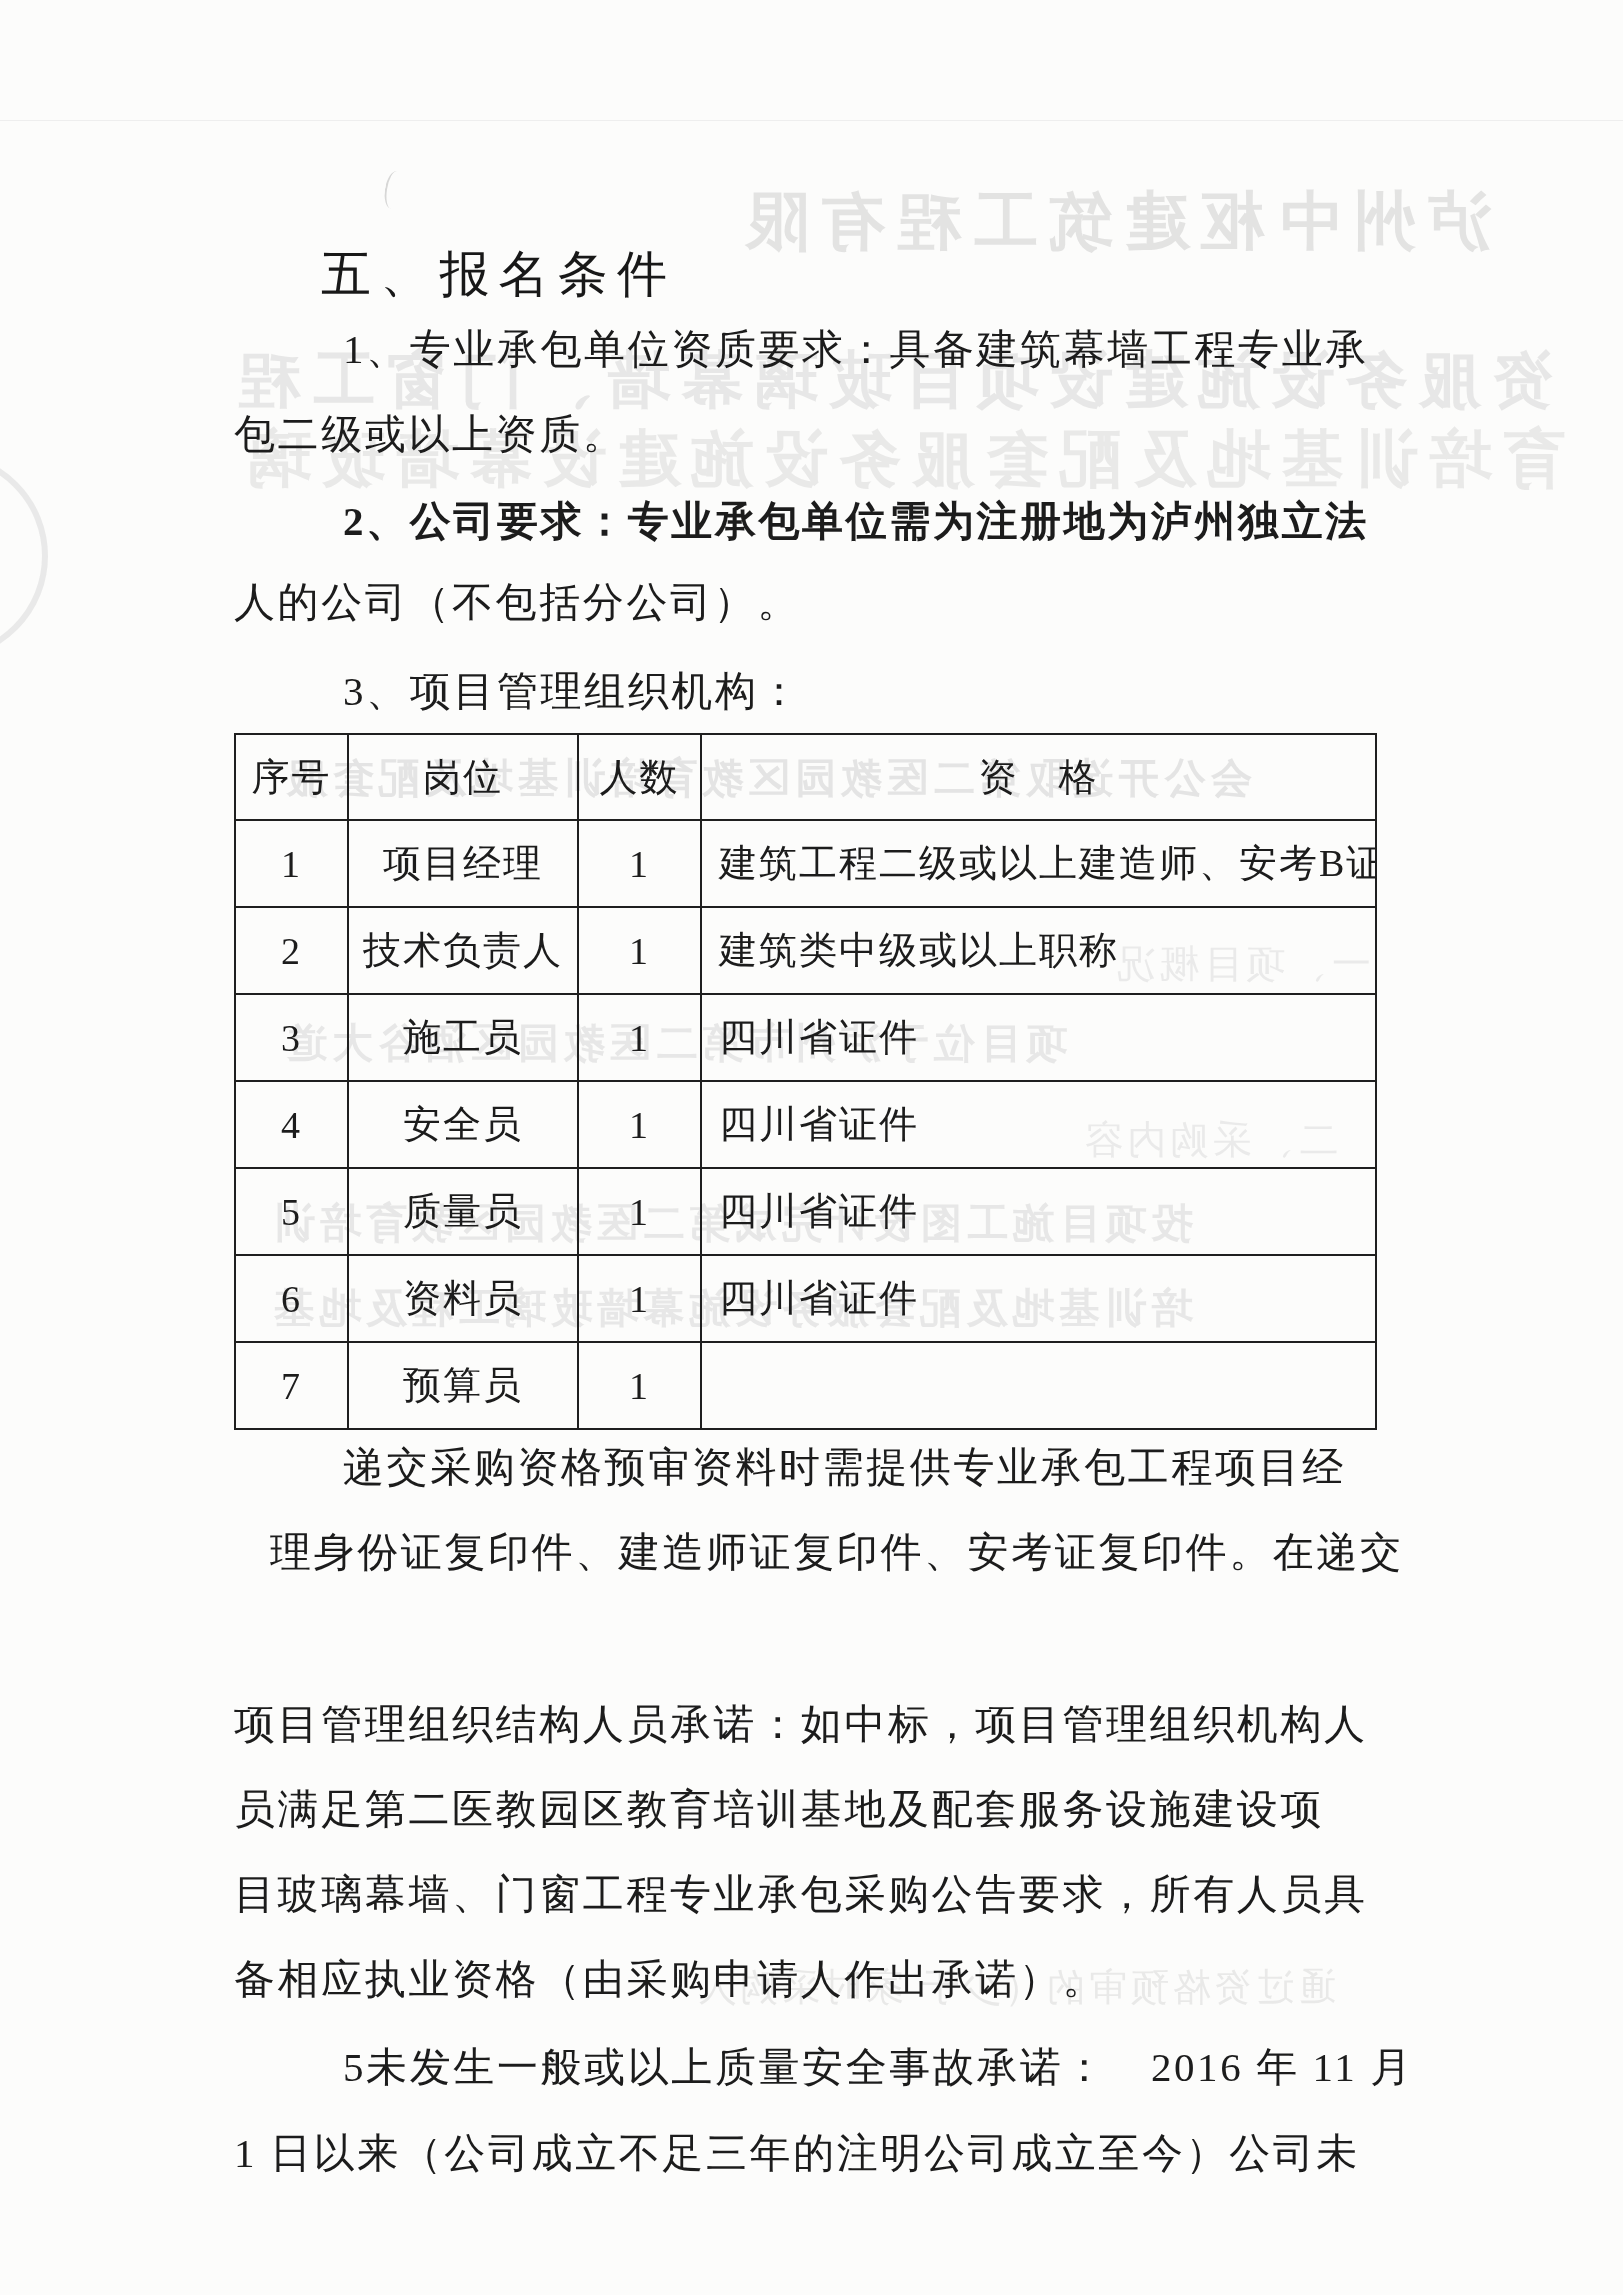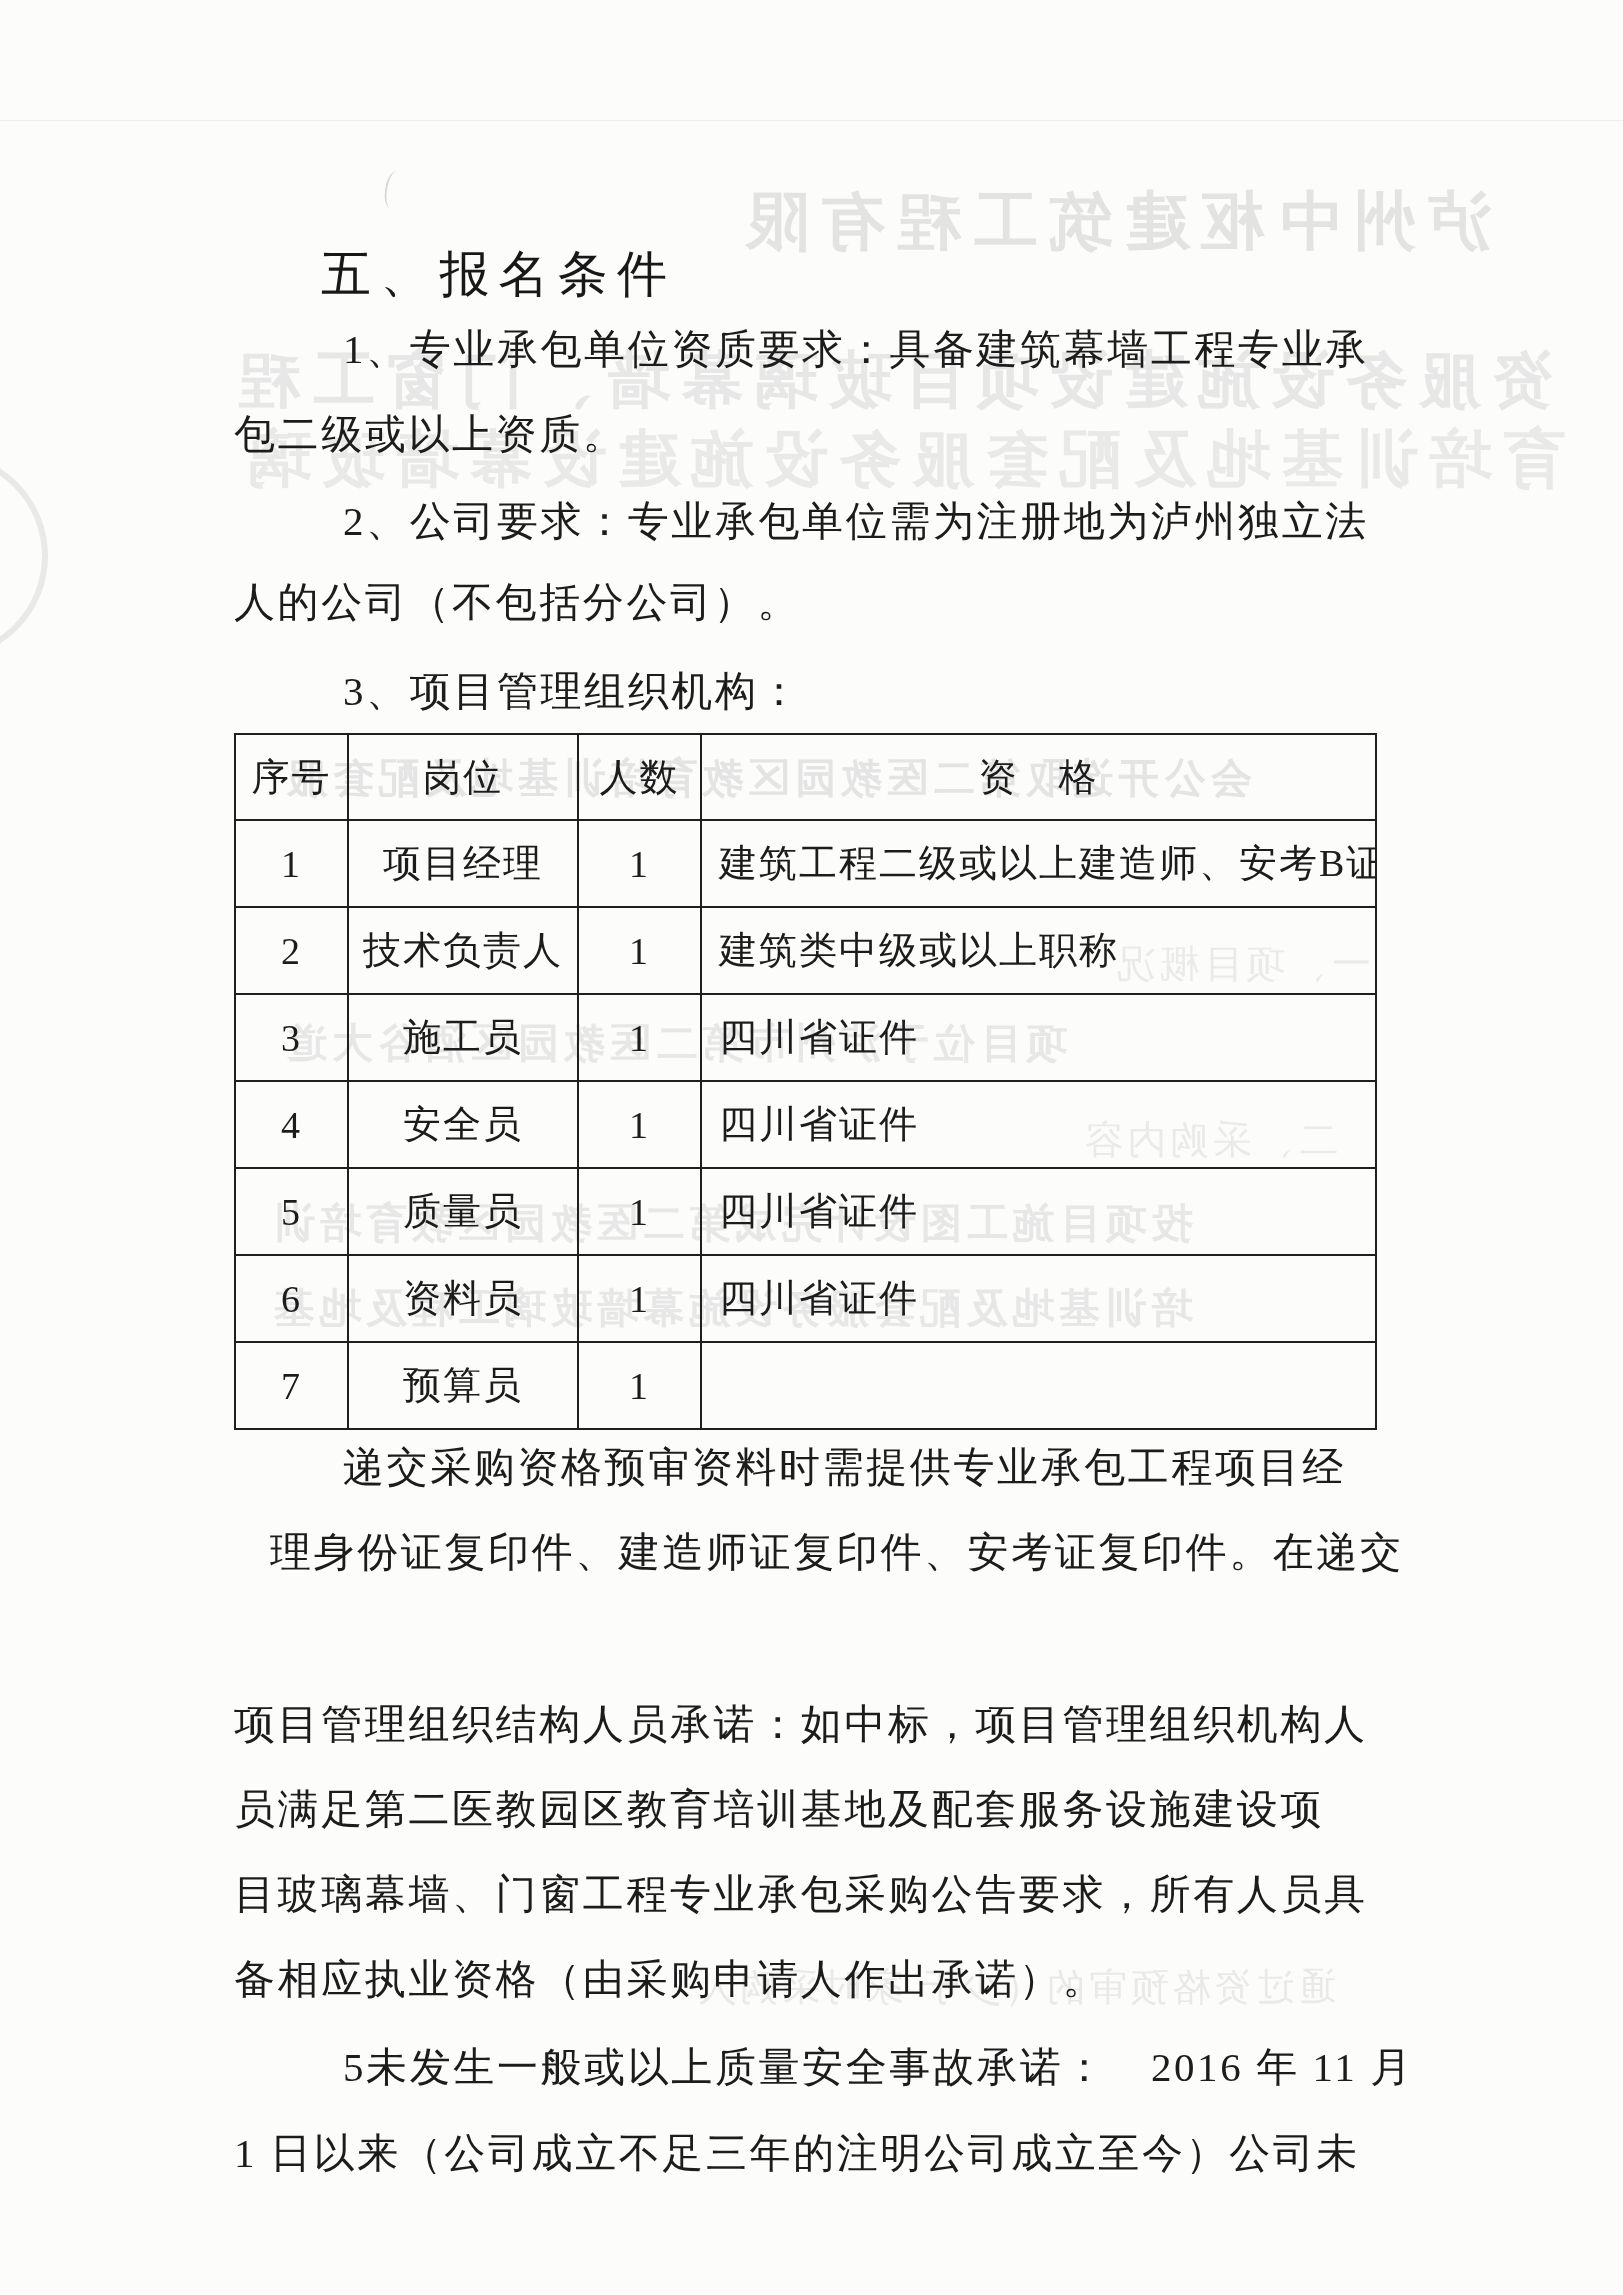--- a/index.html
+++ b/index.html
@@ -62,21 +62,21 @@
     left: 321px;
     top: 241px;
     font-size: 50px;
     letter-spacing: 9.2px;
     white-space: nowrap;
     color: #181818;
   }
   
   .l0 { top: 327px; }
   .l1 { top: 412px; }
-  .l2 { top: 499px; }
+  .l2 { top: 499px; font-weight: bold; }
   .l3 { top: 580px; }
   .l4 { top: 669px; }
   
   .b0 { top: 1445px; }
   .b1 { top: 1530px; margin-left: 36px; }
   .b2 { top: 1617px; }
   .b3 { top: 1702px; }
   .b4 { top: 1787px; }
   .b5 { top: 1872px; }
   .b6 { top: 1957px; }

